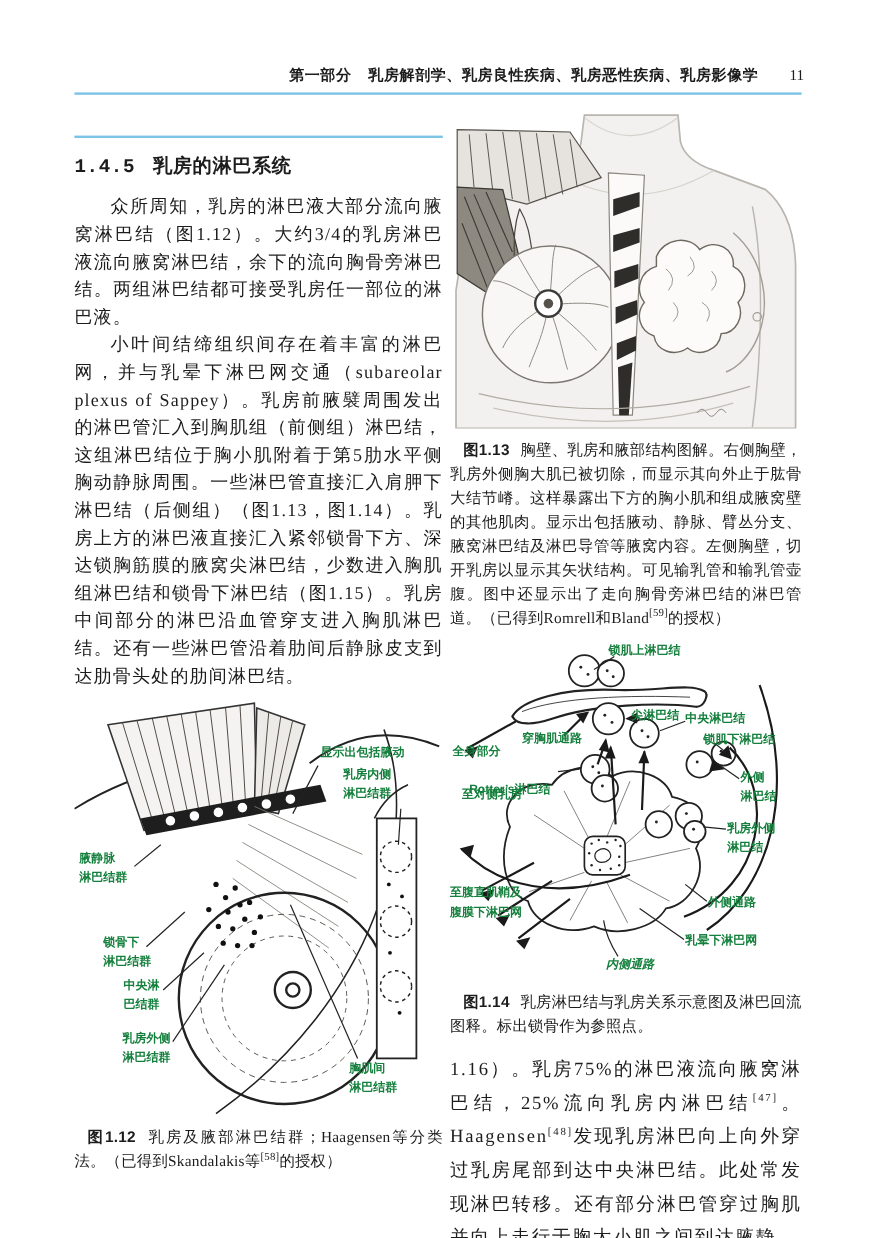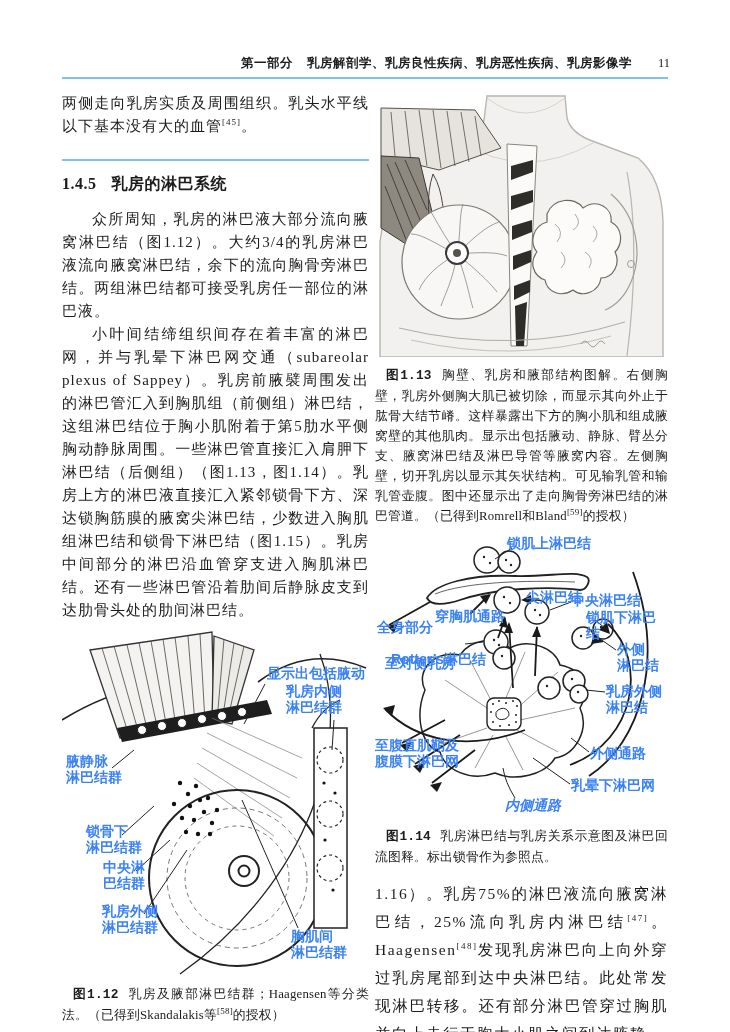--- a/index.html
+++ b/index.html
@@ -13,50 +13,49 @@
   .rule{height:2px;background:#7cc3e6;}
   .header-rule{position:absolute;left:62px;right:62px;top:77px;}
   
   .col-left{position:absolute;left:62px;top:92px;width:307px;}
   .col-right{position:absolute;left:375px;top:92px;width:293px;}
   p.body{font-size:15px;line-height:23px;text-align:justify;letter-spacing:1px;margin:0;}
   p.indent{text-indent:2em;}
   p.spread{text-align-last:justify;}
   sup{font-size:9px;line-height:0;}
   .sec-rule{margin-top:21px;}
-  h2.sec-heading{font-family:Liberation Serif, serif;font-size:16px;font-weight:bold;
+  h2.sec-heading{font-family:Liberation Mono, monospace;font-size:16px;font-weight:bold;
         margin:13px 0 13px;letter-spacing:.5px;}
   h2.sec-heading .num{margin-right:15px;}
   
   .figwrap{position:relative;}
   .fig12{height:348px;margin-top:6px;}
   .fig13{height:263px;margin-top:2px;}
   .fig14{height:288px;margin-top:4px;}
   .fig-label{position:absolute;font-family:"Liberation Sans","DejaVu Sans",sans-serif;font-weight:bold;
-        font-size:14px;line-height:15.5px;white-space:pre-line;color:#3b82f6;}
+        font-size:10px;line-height:15.5px;white-space:pre-line;color:#15803d;}
   .caption{font-size:12.8px;line-height:20px;text-align:justify;letter-spacing:.2px;margin:8px 0 0;}
-  .caption .tag{font-family:Liberation Mono, monospace;font-weight:bold;margin-right:9px;padding-left:11px;}
+  .caption .tag{font-family:Liberation Sans, sans-serif;font-weight:bold;margin-right:9px;padding-left:11px;}
   .col-right p.body{font-size:15.5px;line-height:28px;letter-spacing:1.5px;margin-top:13px;}
   svg{display:block;}
 </style>
 </head>
 <body>
 
 <div class="page">
 
   <div class="header">
     <div class="header-title">
       <span class="sec">第一部分</span><span>乳房解剖学、乳房良性疾病、乳房恶性疾病、乳房影像学</span>
     </div>
     <div class="header-page">11</div>
   </div>
   <div class="rule header-rule"></div>
 
   <div class="col-left">
-    <p class="body"><span>两侧走向乳房实质及周围组织。乳头水平线以下基本没有大的血管</span><sup>[45]</sup><span>。</span></p>
 
     <div class="rule sec-rule"></div>
     <h2 class="sec-heading">
       <span class="num">1.4.5</span><span>乳房的淋巴系统</span>
     </h2>
 
     <p class="body indent">众所周知，乳房的淋巴液大部分流向腋窝淋巴结（图1.12）。大约3/4的乳房淋巴液流向腋窝淋巴结，余下的流向胸骨旁淋巴结。两组淋巴结都可接受乳房任一部位的淋巴液。</p>
     <p class="body indent">小叶间结缔组织间存在着丰富的淋巴网，并与乳晕下淋巴网交通（subareolar plexus of Sappey）。乳房前腋襞周围发出的淋巴管汇入到胸肌组（前侧组）淋巴结，这组淋巴结位于胸小肌附着于第5肋水平侧胸动静脉周围。一些淋巴管直接汇入肩胛下淋巴结（后侧组）（图1.13，图1.14）。乳房上方的淋巴液直接汇入紧邻锁骨下方、深达锁胸筋膜的腋窝尖淋巴结，少数进入胸肌组淋巴结和锁骨下淋巴结（图1.15）。乳房中间部分的淋巴沿血管穿支进入胸肌淋巴结。还有一些淋巴管沿着肋间后静脉皮支到达肋骨头处的肋间淋巴结。</p>
 
     <div class="figwrap fig12">

